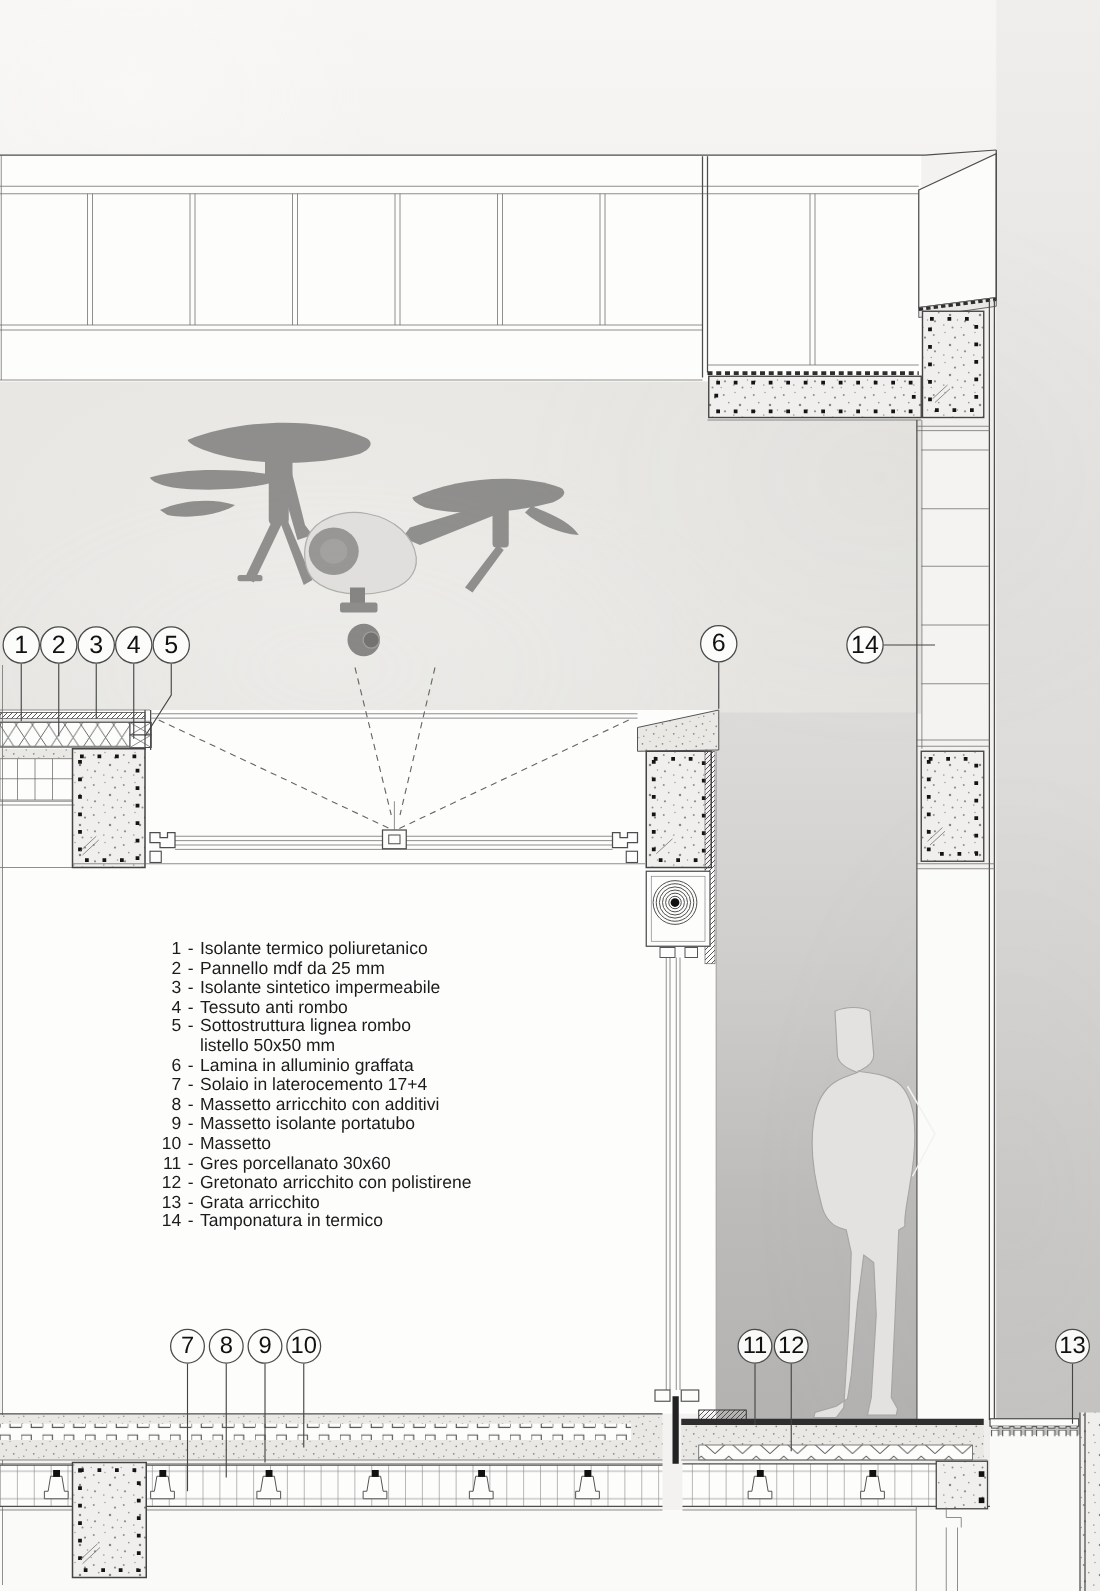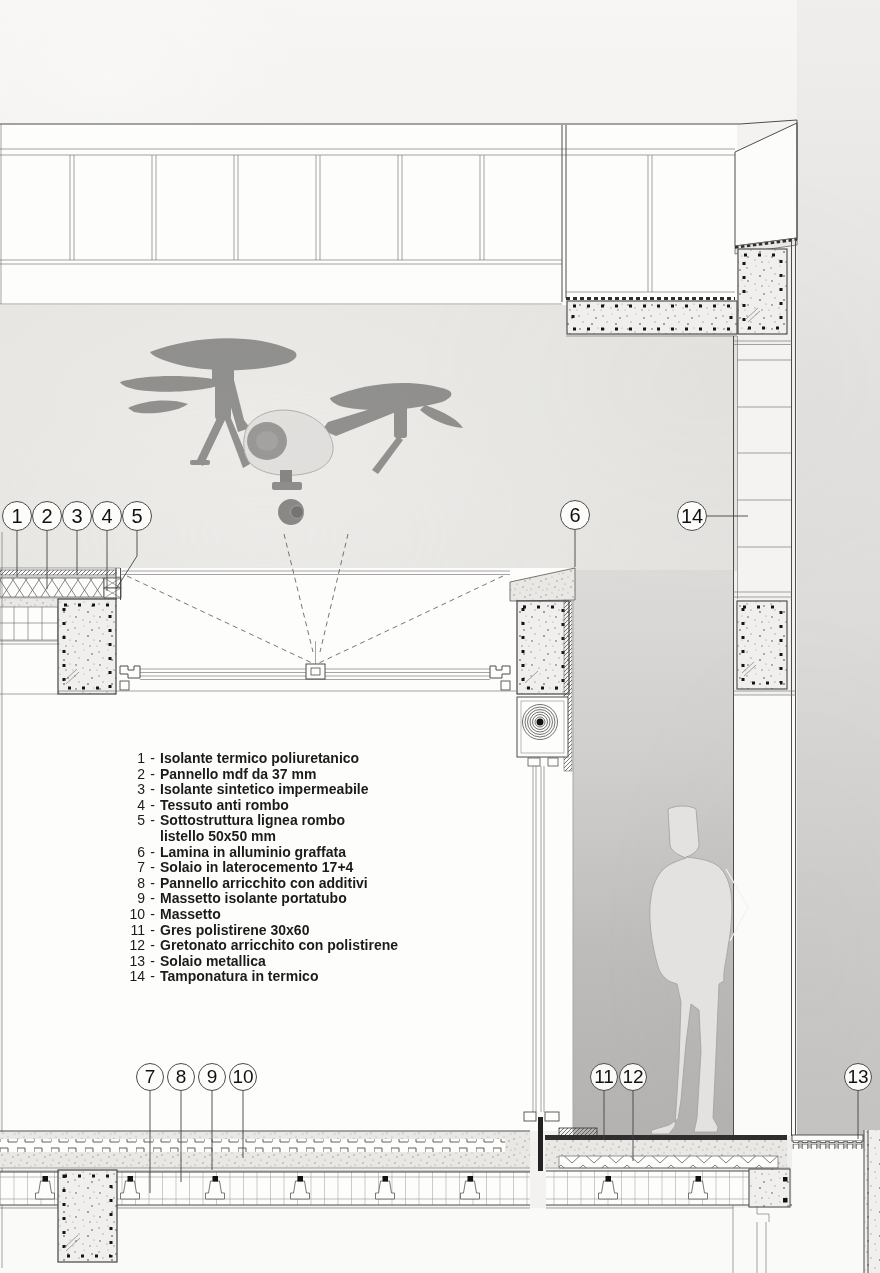--- a/index.html
+++ b/index.html
@@ -24,21 +24,21 @@
   .ln{stroke:#4d4d4d;stroke-width:1;fill:none;}
   .thin{stroke:#6a6a6a;stroke-width:.6;fill:none;}
   .dash{stroke:#666;stroke-width:.9;fill:none;stroke-dasharray:5 4;}
   .leader{stroke:#444;stroke-width:.9;fill:none;}
   .white{fill:#fdfdfc;}
   .rebar{fill:none;stroke:#141414;stroke-width:3;stroke-dasharray:3 11;stroke-linecap:butt;}
   #legend{position:absolute;left:123px;top:751px;color:#1b1b1b;font-size:14px;}
   .lrow{display:flex;height:15.6px;line-height:15.6px;}
   .lnum{width:22px;text-align:right;}
   .lsep{width:15px;text-align:center;}
-  .ltext{white-space:nowrap;font-weight:bold;}
+  .ltext{white-space:nowrap;}
   .callout{position:absolute;border:1px solid #4a4a4a;border-radius:50%;
     background:rgba(253,253,252,.95);color:#111;display:flex;align-items:center;
     justify-content:center;box-sizing:border-box;}
 </style>
 </head>
 <body>
 
 <div id="stage">
 
   <div class="bg" id="bg-top"></div>
@@ -344,21 +344,21 @@
 
   <div id="legend">
       <div class="lrow">
         <span class="lnum">1</span>
         <span class="lsep">-</span>
         <span class="ltext">Isolante termico poliuretanico</span>
       </div>
       <div class="lrow">
         <span class="lnum">2</span>
         <span class="lsep">-</span>
-        <span class="ltext">Pannello mdf da 37 mm</span>
+        <span class="ltext">Pannello mdf da 25 mm</span>
       </div>
       <div class="lrow">
         <span class="lnum">3</span>
         <span class="lsep">-</span>
         <span class="ltext">Isolante sintetico impermeabile</span>
       </div>
       <div class="lrow">
         <span class="lnum">4</span>
         <span class="lsep">-</span>
         <span class="ltext">Tessuto anti rombo</span>
@@ -379,46 +379,46 @@
         <span class="ltext">Lamina in alluminio graffata</span>
       </div>
       <div class="lrow">
         <span class="lnum">7</span>
         <span class="lsep">-</span>
         <span class="ltext">Solaio in laterocemento 17+4</span>
       </div>
       <div class="lrow">
         <span class="lnum">8</span>
         <span class="lsep">-</span>
-        <span class="ltext">Pannello arricchito con additivi</span>
+        <span class="ltext">Massetto arricchito con additivi</span>
       </div>
       <div class="lrow">
         <span class="lnum">9</span>
         <span class="lsep">-</span>
         <span class="ltext">Massetto isolante portatubo</span>
       </div>
       <div class="lrow">
         <span class="lnum">10</span>
         <span class="lsep">-</span>
         <span class="ltext">Massetto</span>
       </div>
       <div class="lrow">
         <span class="lnum">11</span>
         <span class="lsep">-</span>
-        <span class="ltext">Gres polistirene 30x60</span>
+        <span class="ltext">Gres porcellanato 30x60</span>
       </div>
       <div class="lrow">
         <span class="lnum">12</span>
         <span class="lsep">-</span>
         <span class="ltext">Gretonato arricchito con polistirene</span>
       </div>
       <div class="lrow">
         <span class="lnum">13</span>
         <span class="lsep">-</span>
-        <span class="ltext">Solaio metallica</span>
+        <span class="ltext">Grata arricchito</span>
       </div>
       <div class="lrow">
         <span class="lnum">14</span>
         <span class="lsep">-</span>
         <span class="ltext">Tamponatura in termico</span>
       </div>
     </div>
 
   <div id="callouts">
       <div class="callout" style="left: 2px; top: 501px; width: 30px; height: 30px; font-size: 20px;">

